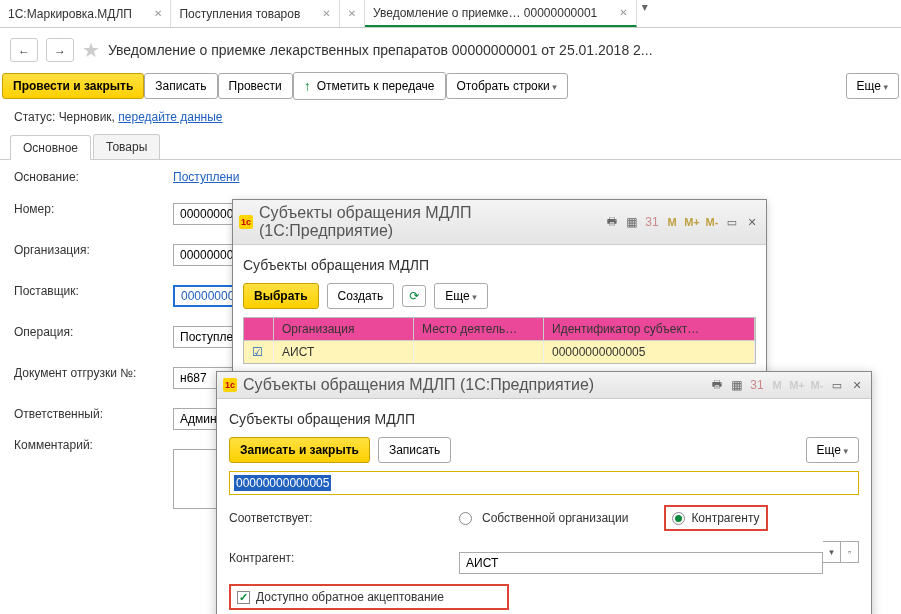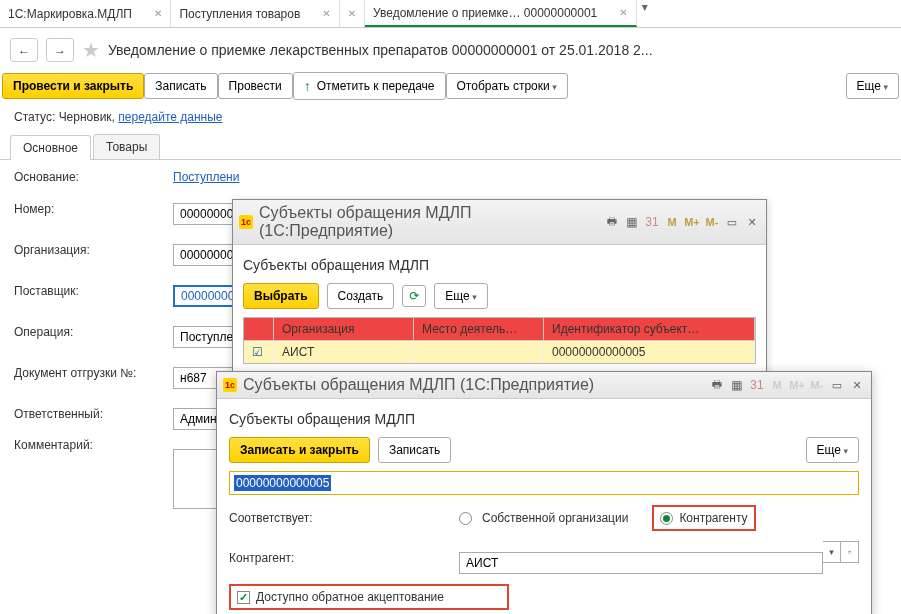--- a/index.html
+++ b/index.html
@@ -121,21 +121,21 @@
   .tb-icons { display: flex; gap: 4px; align-items: center; }
   .tb-ic { width: 16px; height: 16px; display:flex;align-items:center;justify-content:center; font-size:11px; color:#666; border:1px solid transparent; }
   .tb-ic.cal { font-size: 12px; }
   .m-body { padding: 8px 10px; background: #fff; }
   .m-h1 { font-size: 14px; margin: 4px 0 10px; }
   .m-toolbar { display:flex; gap:8px; align-items:center; margin-bottom:8px;}
   .search-box { display:flex; align-items:center; border:1px solid #aaa; height:22px; flex:1; }
   .search-box input { border:0; outline:0; padding:0 6px; font-size:12px; color:#888; flex:1; background:transparent;}
   .x-clear { padding:0 6px; color:#888; border-left:1px solid #ccc;}
   .grid { border: 1px solid #bbb; }
-  .grid-head { display:flex; background:#ef4444; border-bottom:1px solid #ccc; }
+  .grid-head { display:flex; background:#ec4899; border-bottom:1px solid #ccc; }
   .gh { padding:4px 8px; border-right:1px solid #ccc; font-size:12px;}
   .grid-row { display:flex; }
   .gc { padding:4px 8px; border-right:1px solid #eee; font-size:12px; }
   .grid-row.yellow { background: #fff5b8; }
 
   .modal2 {
     position: absolute;
     top: 371px; left: 216px;
     width: 656px;
     border: 1px solid #888;
@@ -314,21 +314,21 @@
     </div>
     <div class="m2-row">
       <div class="hl-yellow" style="flex:1;height:24px;display:flex;align-items:center;padding:0 4px">
         <span class="sel-blue">00000000000005</span>
       </div>
     </div>
     <div class="m2-row">
       <span style="width:220px">Соответствует:</span>
       <span class="radio"></span>
       <span>Собственной организации</span>
-      <div class="hl-red" style="margin-left:14px">
+      <div class="hl-red" style="margin-left:26px">
         <span class="radio">
             <span class="dot"></span>
           </span>
         <span>Контрагенту</span>
       </div>
     </div>
     <div class="m2-row">
       <span style="width:220px">Контрагент:</span>
       <div class="input-with-btns">
         <input class="form-input" value="АИСТ" style="">

